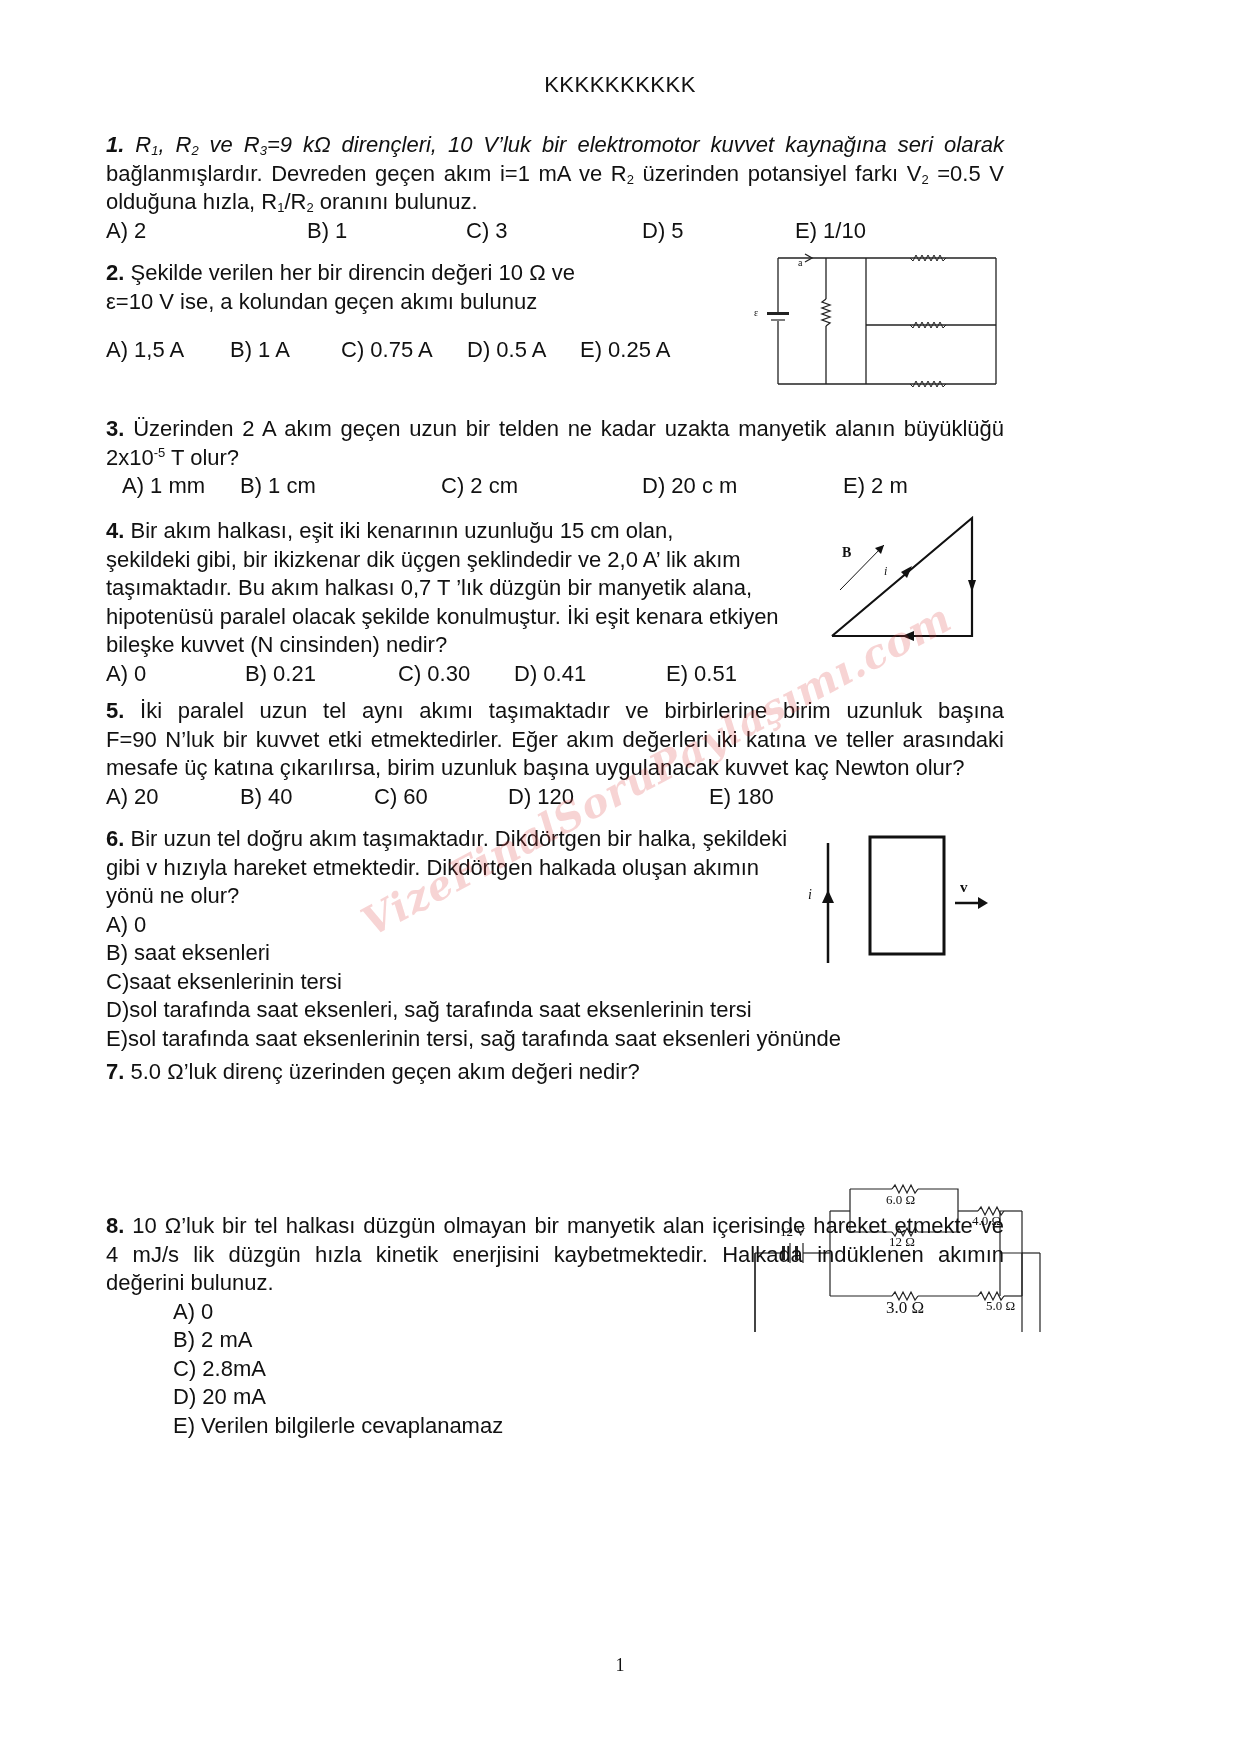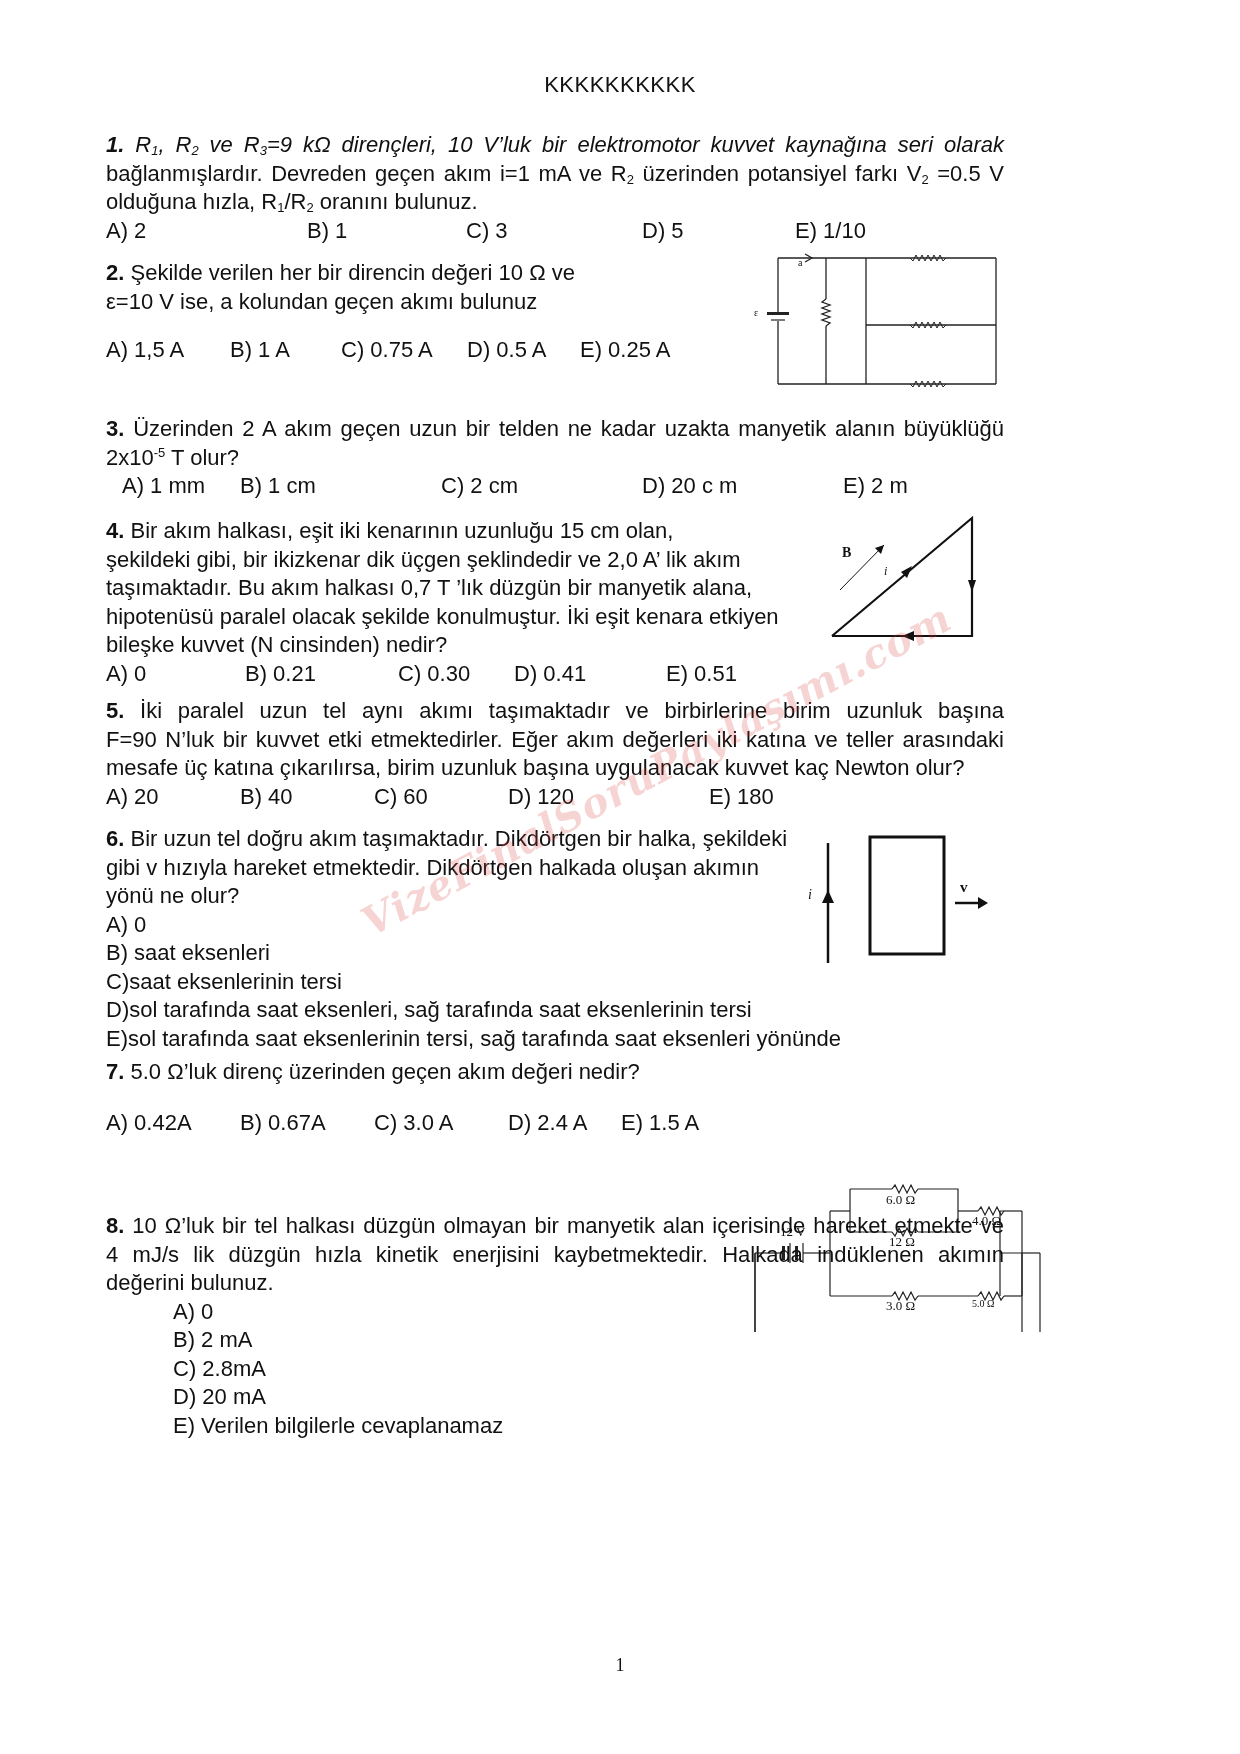--- a/index.html
+++ b/index.html
@@ -175,27 +175,20 @@
       <line x1="155" y1="68" x2="178" y2="68" stroke="#111" stroke-width="2.5"></line>
       <polygon points="178,62 188,68 178,74" fill="#111"></polygon>
     </svg>
     <span class="serif" style="position:absolute; left:8px; top:52px; font-size:14px; font-style:italic;">i</span>
     <span class="serif" style="position:absolute; left:160px; top:44px; font-size:15px; font-weight:bold;">v</span>
   </div>
 
   <div class="q" style="left:106px; top:1058px; width:620px;">
     <div class="line"><b>7.</b> <span>5.0 Ω’luk direnç üzerinden geçen akım değeri nedir?</span></div>
     <div class="row" style="height:22px"></div>
-    <div class="row">
-      <span class="opt" style="left:0px">A) 0.42A</span>
-      <span class="opt" style="left:134px">B) 0.67A</span>
-      <span class="opt" style="left:268px">C) 3.0 A</span>
-      <span class="opt" style="left:402px">D) 2.4 A</span>
-      <span class="opt" style="left:515px">E) 1.5 A</span>
-    </div>
   </div>
 
   <div class="fig" style="left:750px; top:1170px; width:300px; height:162px;">
     <svg width="300" height="162" viewBox="0 0 300 162">
       <g fill="none" stroke="#222" stroke-width="1.2">
 
         <line x1="5" y1="83" x2="5" y2="170"></line>
         <line x1="5" y1="170" x2="5" y2="170"></line>
         <polyline points="5,83 5,169 272,169 272,83 250,83"></polyline>
 
@@ -231,22 +224,22 @@
       <rect x="32" y="76" width="3" height="14" fill="#222"></rect>
       <line x1="40" y1="73" x2="40" y2="93" stroke="#222" stroke-width="1.2"></line>
       <rect x="45" y="76" width="3" height="14" fill="#222"></rect>
       <line x1="53" y1="73" x2="53" y2="93" stroke="#222" stroke-width="1.2"></line>
       <rect x="250" y="84" width="0" height="0"></rect>
     </svg>
     <span class="serif" style="position:absolute; left:30px; top:54px; font-size:13px;">12 V</span>
     <span class="serif" style="position:absolute; left:136px; top:22px; font-size:13px;">6.0 Ω</span>
     <span class="serif" style="position:absolute; left:139px; top:64px; font-size:13px;">12 Ω</span>
     <span class="serif" style="position:absolute; left:222px; top:43px; font-size:13px;">4.0 Ω</span>
-    <span class="serif" style="position:absolute; left:136px; top:128px; font-size:13px;">3.0 Ω</span>
-    <span class="serif" style="position:absolute; left:222px; top:128px; font-size:10px;">5.0 Ω</span>
+    <span class="serif" style="position:absolute; left:136px; top:128px; font-size:17px;">3.0 Ω</span>
+    <span class="serif" style="position:absolute; left:236px; top:128px; font-size:13px;">5.0 Ω</span>
   </div>
 
   <div class="q" style="left:106px; top:1212px; width:898px;">
     <div class="line" style="text-align:justify; text-align-last:justify;"><b>8.</b> <span>10 Ω’luk  bir tel halkası düzgün olmayan bir manyetik alan içerisinde hareket etmekte ve</span></div>
     <div class="line" style="text-align:justify; text-align-last:justify; word-spacing:8px;">4 mJ/s lik düzgün hızla kinetik enerjisini kaybetmektedir. Halkada indüklenen akımın</div>
     <div class="line">değerini bulunuz.</div>
     <div class="line" style="padding-left:67px;">A) 0</div>
     <div class="line" style="padding-left:67px;">B) 2 mA</div>
     <div class="line" style="padding-left:67px;">C) 2.8mA</div>
     <div class="line" style="padding-left:67px;">D) 20 mA</div>

